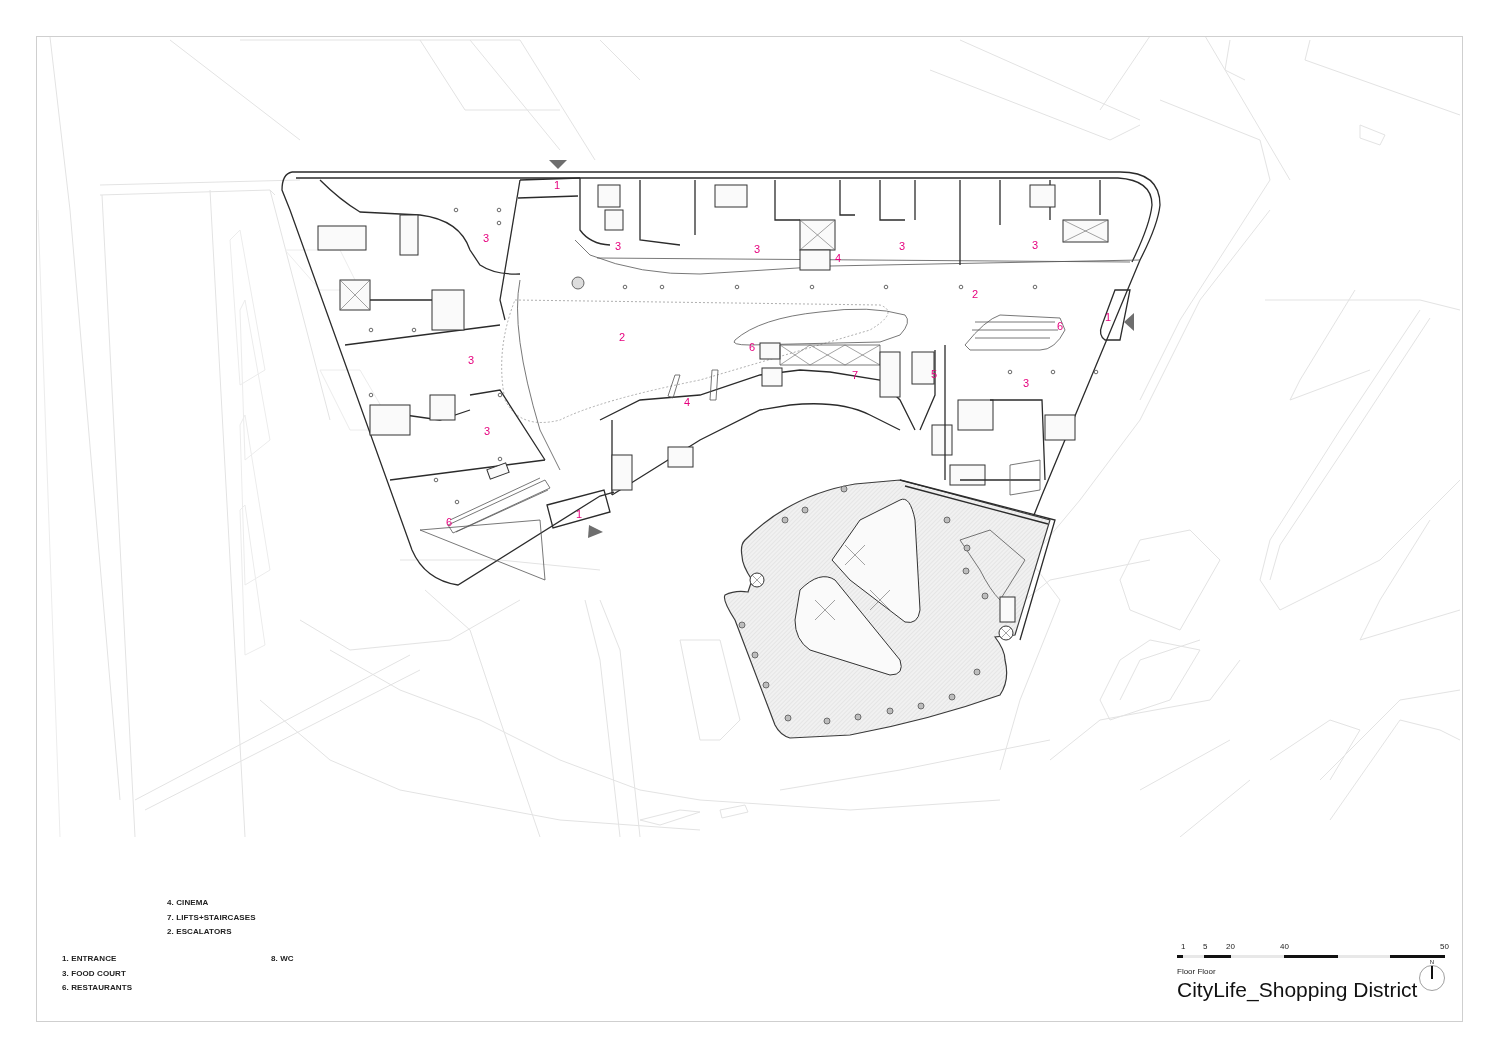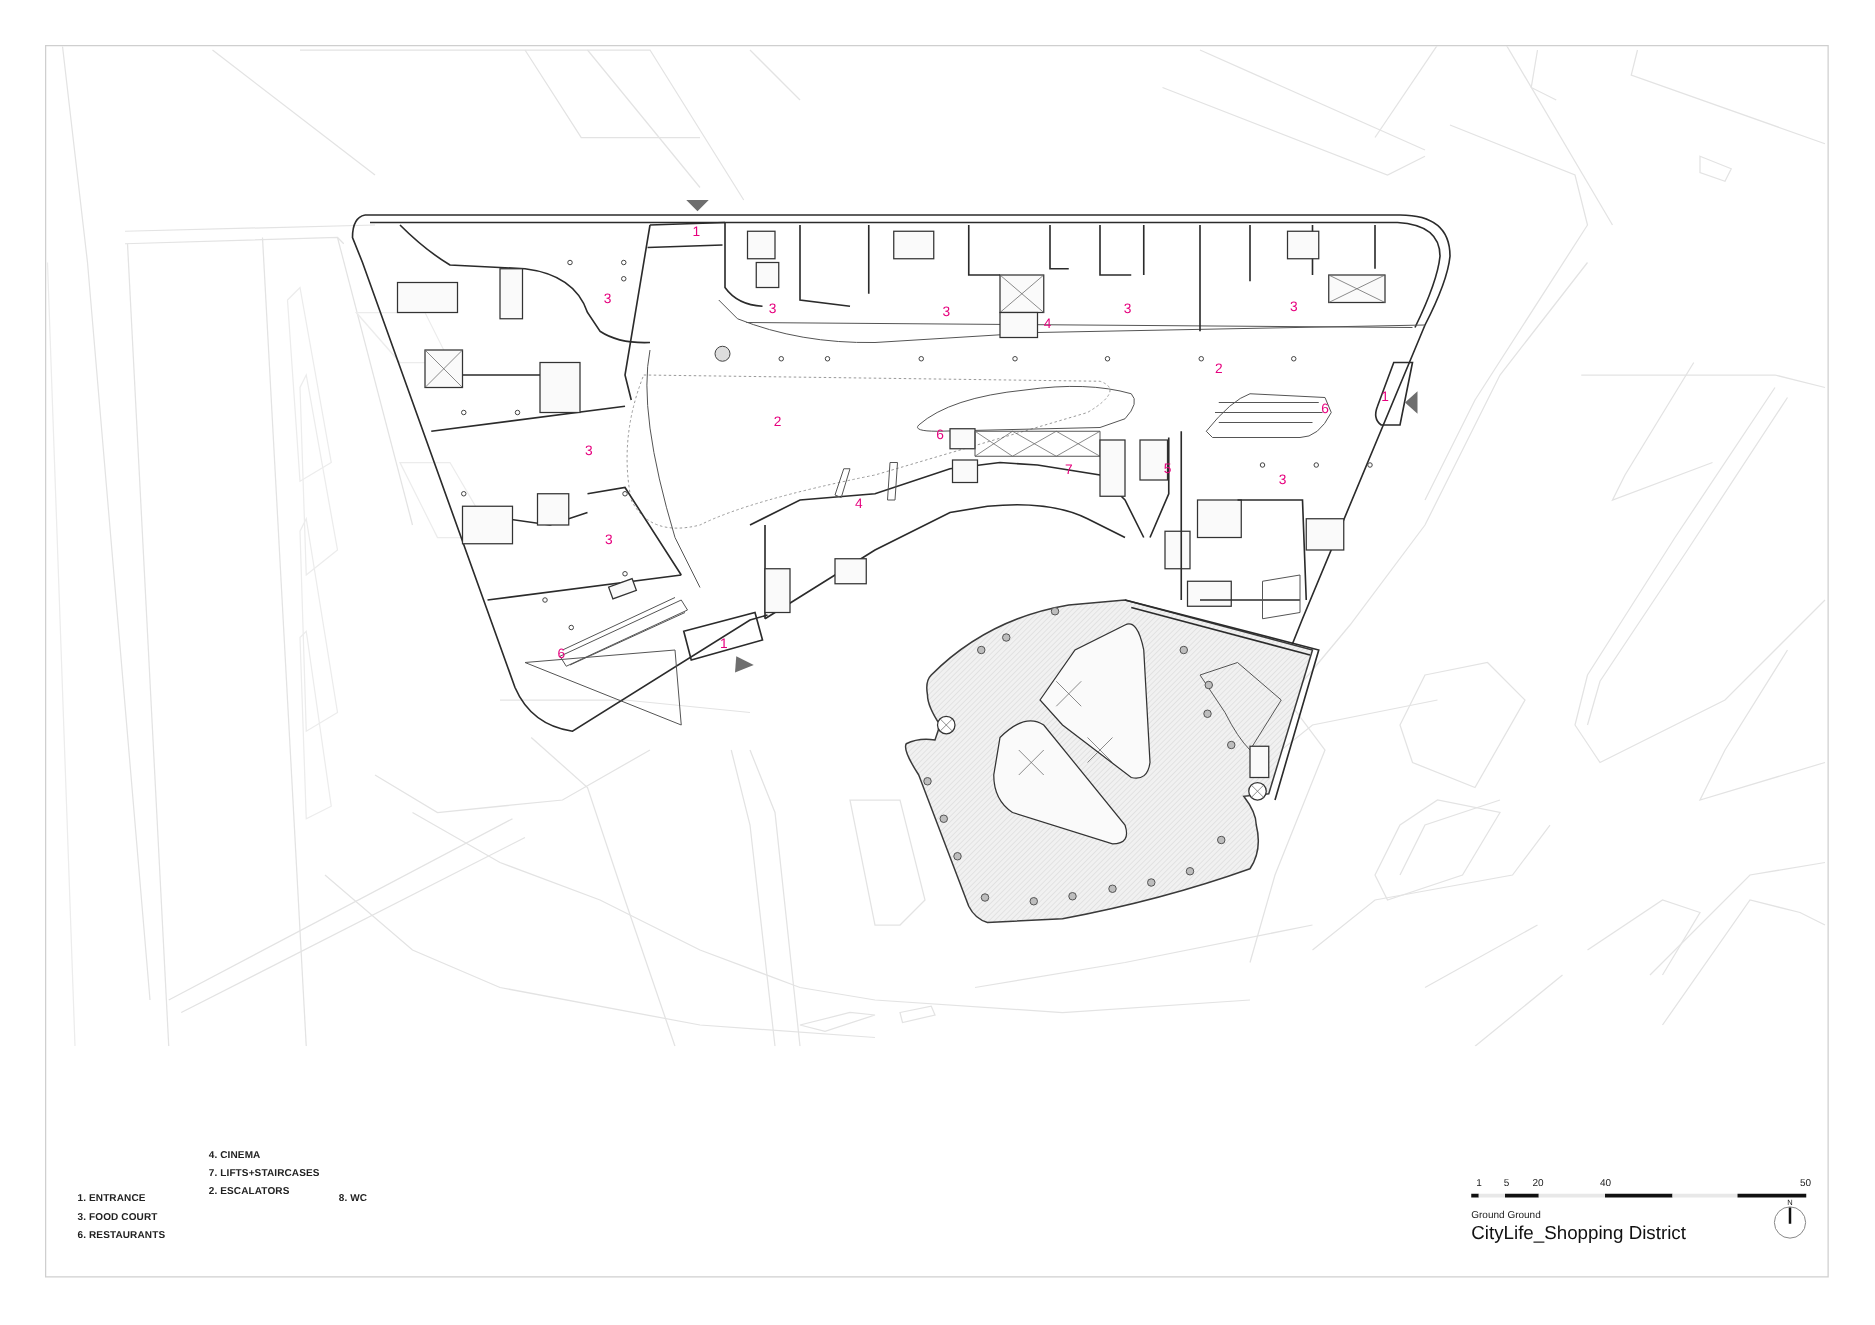--- a/index.html
+++ b/index.html
@@ -18,21 +18,21 @@
   .core{fill:#fafafa;stroke:#333;stroke-width:1;}
   .xbox{fill:none;stroke:#666;stroke-width:0.6;}
   .lbl{fill:#e6007e;font-family:"Liberation Sans",sans-serif;font-size:11px;}
   .arrow{fill:#6e6e6e;}
   .legend{position:absolute;font-size:8px;color:#222;letter-spacing:0.1px;line-height:14.5px;font-weight:bold;}
   .legend div{white-space:nowrap;}
   .scale{position:absolute;left:1177px;top:942px;width:270px;height:20px;}
   .scale .tick{position:absolute;top:0;font-size:8px;color:#222;}
   .scale .bar{position:absolute;top:13px;height:3px;}
   .floor{position:absolute;left:1177px;top:967px;font-size:8px;color:#222;}
-  .title{position:absolute;left:1177px;top:978px;font-size:15px;color:#111;}
+  .title{position:absolute;left:1177px;top:978px;font-size:21px;color:#111;}
   .north{position:absolute;left:1417px;top:958px;width:30px;height:34px;}
 </style>
 </head>
 <body>
 
 <div id="sheet">
   <div class="frame"></div>
 
   <svg id="plan" width="1500" height="1060" viewBox="0 0 1500 1060">
     <defs>
@@ -281,21 +281,21 @@
         <text x="449" y="526" class="lbl" text-anchor="middle" fill="#e6007e">6</text>
         <text x="855" y="379" class="lbl" text-anchor="middle" fill="#e6007e">7</text>
       </g>
   </svg>
 
   <div class="legend" style="left:62px;top:952px;">
     <div>1. ENTRANCE</div>
     <div>3. FOOD COURT</div>
     <div>6. RESTAURANTS</div>
   </div>
-  <div class="legend" style="left:167px;top:917px;">
+  <div class="legend" style="left:167px;top:896px;">
     <div>4. CINEMA</div>
     <div>7. LIFTS+STAIRCASES</div>
     <div>2. ESCALATORS</div>
   </div>
   <div class="legend" style="left:271px;top:952px;">
     <div>8. WC</div>
   </div>
 
   <div class="scale">
     <span class="tick" style="left:4px;">1</span>
@@ -305,21 +305,21 @@
     <span class="tick" style="left:263px;">50</span>
     <div class="bar" style="left:0;width:6px;background:#111;"></div>
     <div class="bar" style="left:6px;width:21px;background:#e8e8e8;"></div>
     <div class="bar" style="left:27px;width:27px;background:#111;"></div>
     <div class="bar" style="left:54px;width:53px;background:#e8e8e8;"></div>
     <div class="bar" style="left:107px;width:54px;background:#111;"></div>
     <div class="bar" style="left:161px;width:52px;background:#e8e8e8;"></div>
     <div class="bar" style="left:213px;width:55px;background:#111;"></div>
   </div>
 
-  <div class="floor">Ground Ground</div>
+  <div class="floor">Floor Floor</div>
   <div class="title">CityLife_Shopping District</div>
 
   <svg class="north" viewBox="0 0 30 34">
     <text id="north-n" x="15" y="6" font-size="6" text-anchor="middle" fill="#222" font-family="Liberation Sans, sans-serif">N</text>
     <circle cx="15" cy="20" r="12.5" fill="none" stroke="#888" stroke-width="0.8"></circle>
     <line x1="15" y1="8" x2="15" y2="21" stroke="#111" stroke-width="2"></line>
   </svg>
 </div>
 
 </body></html>

